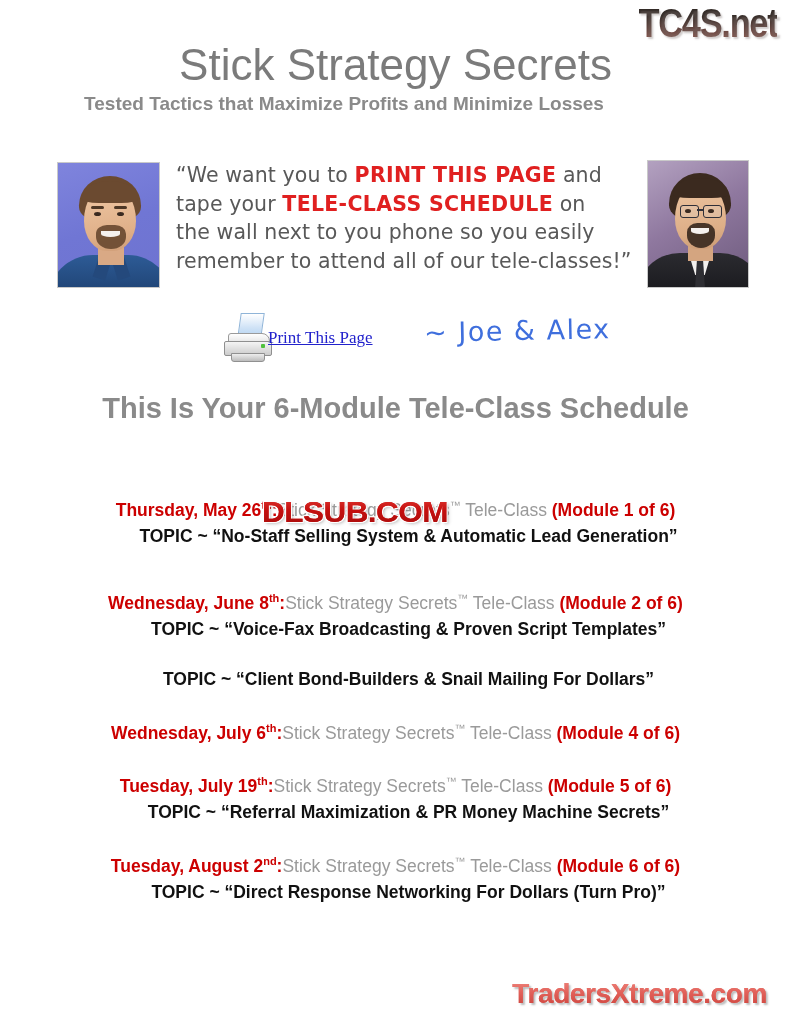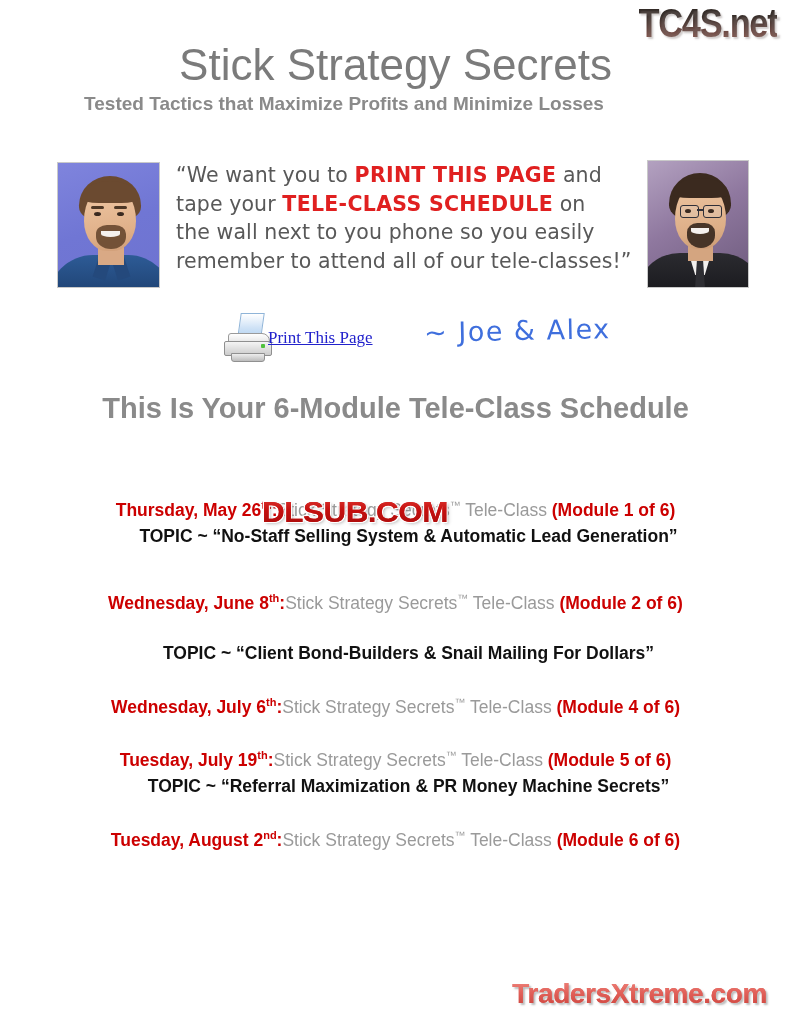--- a/index.html
+++ b/index.html
@@ -371,20 +371,23 @@
     </div>
     <div class="mod-line2">
       <span>TOPIC ~ </span><span>“No-Staff Selling System &amp; Automatic Lead Generation”</span><span class="u"></span><span></span>
     </div>
   </div>
 
   <div class="module">
     <div class="mod-line1">
       <span class="mod-date">Wednesday, June 8</span><span class="mod-date mod-sup">th</span><span class="mod-colon">:</span><span class="mod-class">Stick Strategy Secrets</span><span class="mod-class mod-tm">™</span><span class="mod-class"> Tele-Class </span><span class="mod-num">(Module 2 of 6)</span>
     </div>
+    <div class="mod-line2">
+      <span>TOPIC ~ </span><span>“Voice-Fax Broadcasting &amp; Proven Script Templates”</span><span class="u"></span><span></span>
+    </div>
   </div>
 
   <div class="module">
     <div class="mod-line2">
       <span>TOPIC ~ </span><span>“Client Bond-Builders &amp; Snail Mailing For Dollars”</span><span class="u"></span><span></span>
     </div>
   </div>
 
   <div class="module">
     <div class="mod-line1">
@@ -398,20 +401,23 @@
     </div>
     <div class="mod-line2">
       <span>TOPIC ~ </span><span>“Referral Maximization &amp; PR Money Machine Secrets”</span><span class="u"></span><span></span>
     </div>
   </div>
 
   <div class="module">
     <div class="mod-line1">
       <span class="mod-date">Tuesday, August 2</span><span class="mod-date mod-sup">nd</span><span class="mod-colon">:</span><span class="mod-class">Stick Strategy Secrets</span><span class="mod-class mod-tm">™</span><span class="mod-class"> Tele-Class </span><span class="mod-num">(Module 6 of 6)</span>
     </div>
+    <div class="mod-line2">
+      <span>TOPIC ~ </span><span>“Direct Response Networking For Dollars (Turn Pro)”</span><span class="u"></span><span></span>
+    </div>
   </div>
 
 </div>
 
 <div class="watermark">DLSUB.COM</div>
 <div class="watermark-fill">DLSUB.COM</div>
 
 <div class="footer-logo">TradersXtreme.com</div>
 <div class="footer-logo-fill">TradersXtreme.com</div>
 

